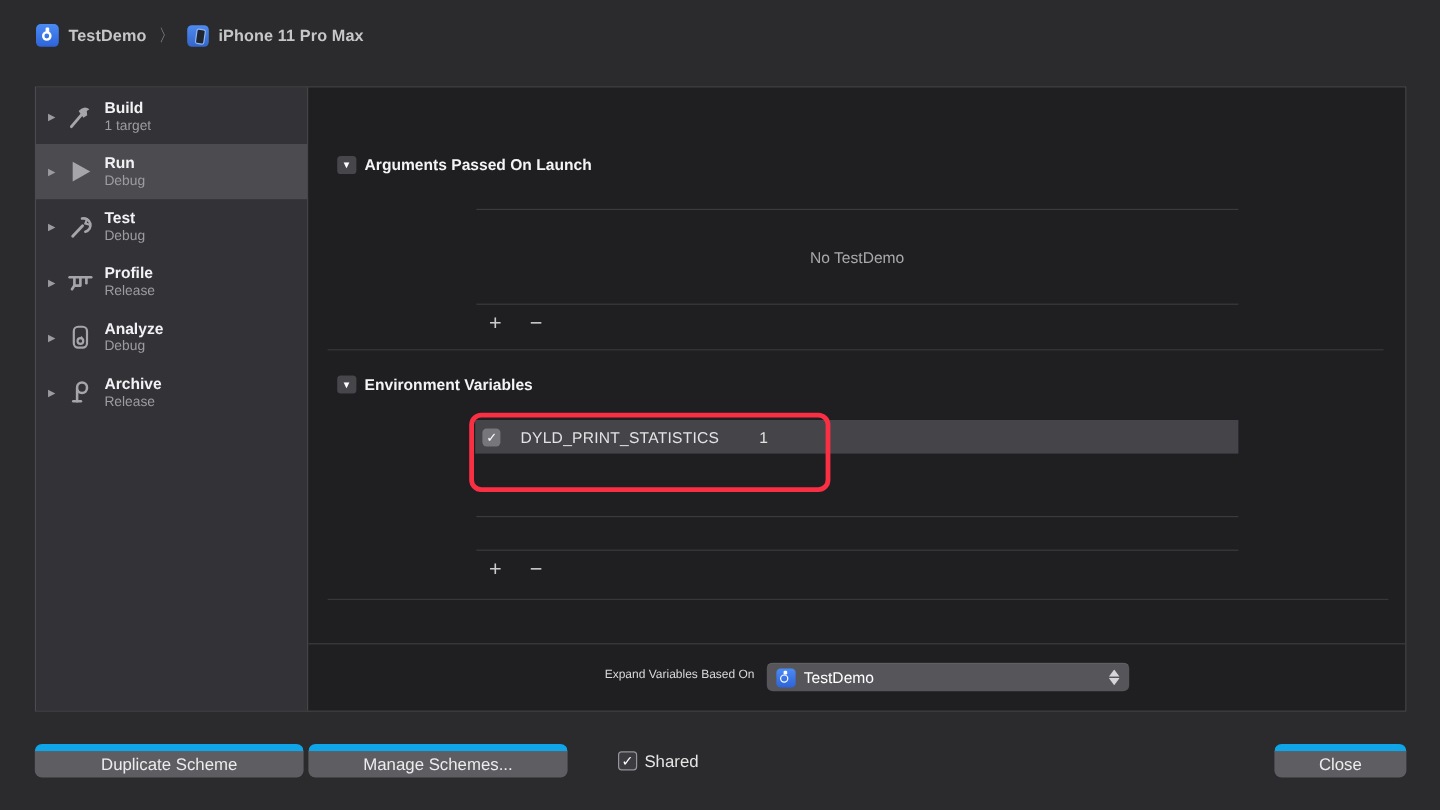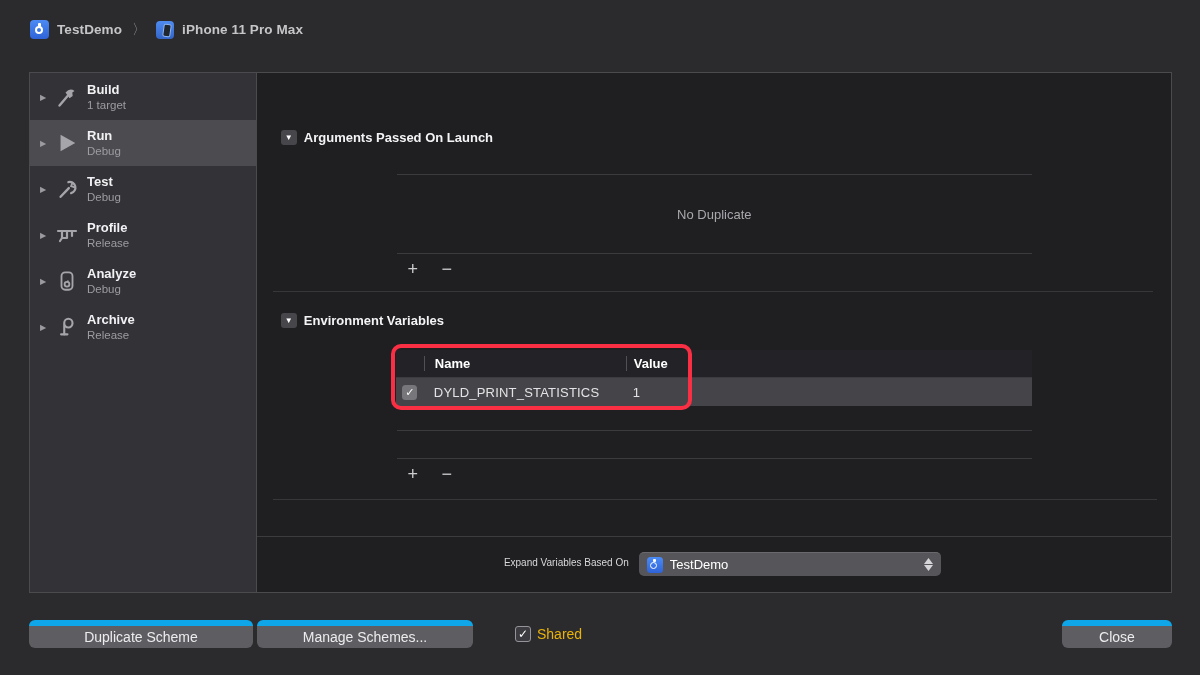--- a/index.html
+++ b/index.html
@@ -111,21 +111,21 @@
     border-top:6px solid #0ea5e9;
   }
   .btn-duplicate { left:29px; width:224px; }
   .btn-manage { left:257px; width:216px; }
   .btn-close { left:1062px; width:110px; }
   .shared-wrap { position:absolute; left:515px; top:620px; height:28px; display:flex; align-items:center; gap:6px; }
   .shared-check {
     width:16px; height:16px; border-radius:3px; background:#3c3c40; border:1px solid #94949a;
     color:#fff; font-size:12px; font-weight:700; display:flex; align-items:center; justify-content:center;
   }
-  .shared-label { font-size:14px; color:#eab308; }
+  .shared-label { font-size:14px; color:#e5e5e5; }
 </style>
 </head>
 <body>
 
 <div class="topbar">
   <div class="app-icon">
     <div class="ring"></div>
     <div class="tick"></div>
   </div>
   <span class="crumb-text">TestDemo</span>
@@ -230,41 +230,36 @@
 
   <div class="main">
 
 
     <div class="section-head" style="left:24px; top:57px;">
       <span class="tri-box">▼</span>
       <span class="section-title">Arguments Passed On Launch</span>
     </div>
 
     <div class="hline" style="left:140px; top:101px; width:635px;"></div>
-    <div class="empty-text" style="top:134px;">No Duplicate</div>
+    <div class="empty-text" style="top:134px;">No TestDemo</div>
     <div class="hline" style="left:140px; top:180px; width:635px;"></div>
 
     <div class="pm" style="left:146px; top:187px;">
       <span>+</span>
       <span>−</span>
     </div>
 
     <div class="secline" style="left:16px; top:218px; width:880px;"></div>
 
     <div class="section-head" style="left:24px; top:240px;">
       <span class="tri-box">▼</span>
       <span class="section-title">Environment Variables</span>
     </div>
 
     <div class="env-table">
-      <div class="env-header">
-        <div class="col-check"></div>
-        <div class="col-name hdr">Name</div>
-        <div class="col-value hdr">Value</div>
-      </div>
       <div class="env-row">
         <div class="col-check">
           <span class="mini-check">✓</span>
         </div>
         <div class="col-name cell">DYLD_PRINT_STATISTICS</div>
         <div class="col-value cell">1</div>
       </div>
     </div>
 
     <div class="annotation"></div>

